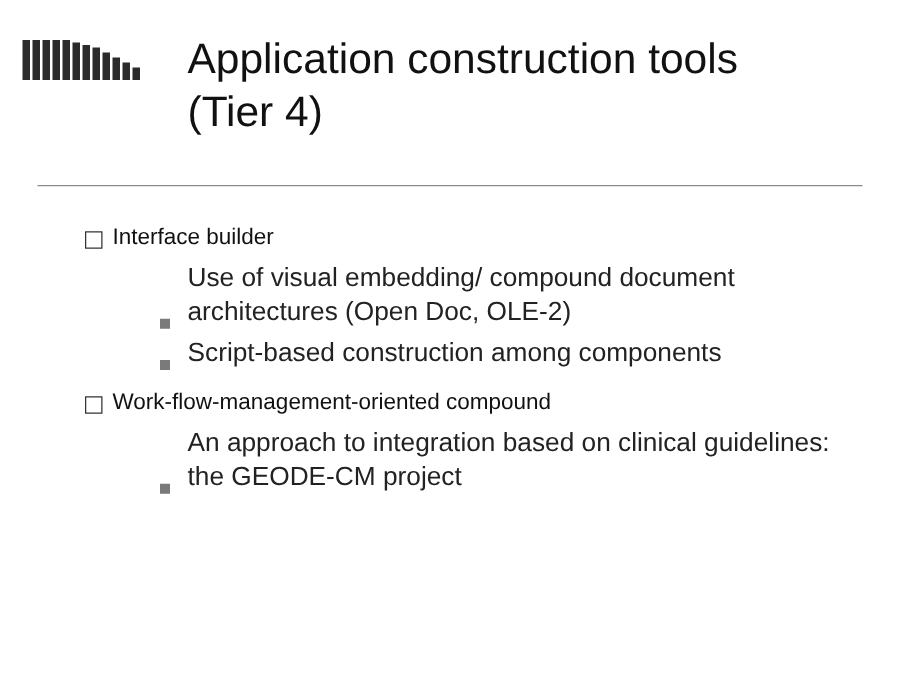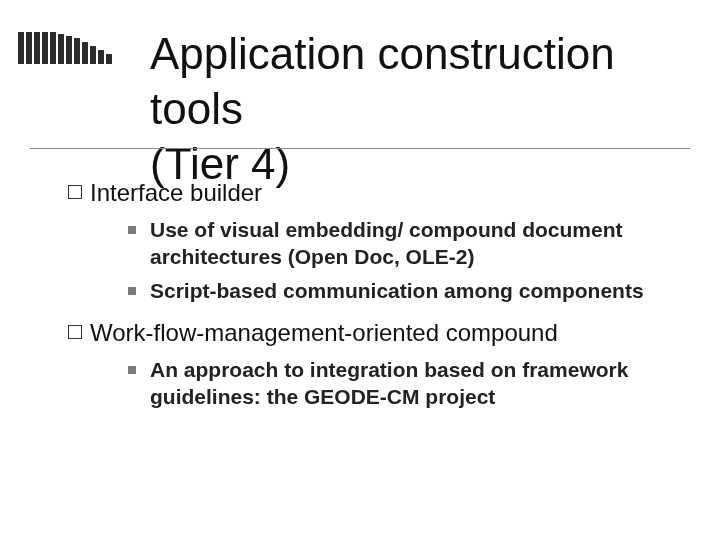--- a/index.html
+++ b/index.html
@@ -31,21 +31,21 @@
     background: #2b2b2b;
   }
   .title-block {
     position: absolute;
     top: 26px;
     left: 150px;
     right: 40px;
     box-sizing: border-box;
   }
   .title-line {
-    font-size: 44px;
+    font-size: 34px;
     line-height: 1.25;
     color: #111;
   }
   .title-rule {
     position: absolute;
     left: 30px;
     right: 30px;
     top: 148px;
     height: 1px;
     background: #8a8a8a;
@@ -67,32 +67,31 @@
   .box-bullet {
     flex: 0 0 auto;
     width: 14px;
     height: 14px;
     border: 1.5px solid #333;
     margin-top: 7px;
     margin-right: 8px;
     box-sizing: border-box;
   }
   .lvl1-text {
-    font-size: 24px;
+    font-size: 18px;
     line-height: 1.25;
     color: #111;
   }
   .lvl2-list {
     margin: 8px 0 14px 60px;
   }
   .lvl2 {
     display: flex;
-    align-items: flex-start;
+    align-items: flex-end;
     margin-bottom: 6px;
-    font-weight: bold;
   }
   .sq-bullet {
     flex: 0 0 auto;
     width: 8px;
     height: 8px;
     background: #7a7a7a;
     margin-top: 10px;
     margin-right: 14px;
   }
   .lvl2-text {
@@ -135,33 +134,33 @@
         <span class="box-bullet"></span>
         <span class="lvl1-text">Interface builder</span>
       </div>
       <div class="lvl2-list">
         <div class="lvl2">
           <span class="sq-bullet"></span>
           <span class="lvl2-text">Use of visual embedding/ compound document architectures (Open Doc, OLE-2)</span>
         </div>
         <div class="lvl2">
           <span class="sq-bullet"></span>
-          <span class="lvl2-text">Script-based communication among components</span>
+          <span class="lvl2-text">Script-based construction among components</span>
         </div>
       </div>
     </div>
 
     <div class="lvl1">
       <div class="lvl1-row">
         <span class="box-bullet"></span>
         <span class="lvl1-text">Work-flow-management-oriented compound</span>
       </div>
       <div class="lvl2-list">
         <div class="lvl2">
           <span class="sq-bullet"></span>
-          <span class="lvl2-text">An approach to integration based on framework guidelines:  the GEODE-CM project</span>
+          <span class="lvl2-text">An approach to integration based on clinical guidelines:  the GEODE-CM project</span>
         </div>
       </div>
     </div>
 
   </div>
 
 </div>
 
 </body></html>

